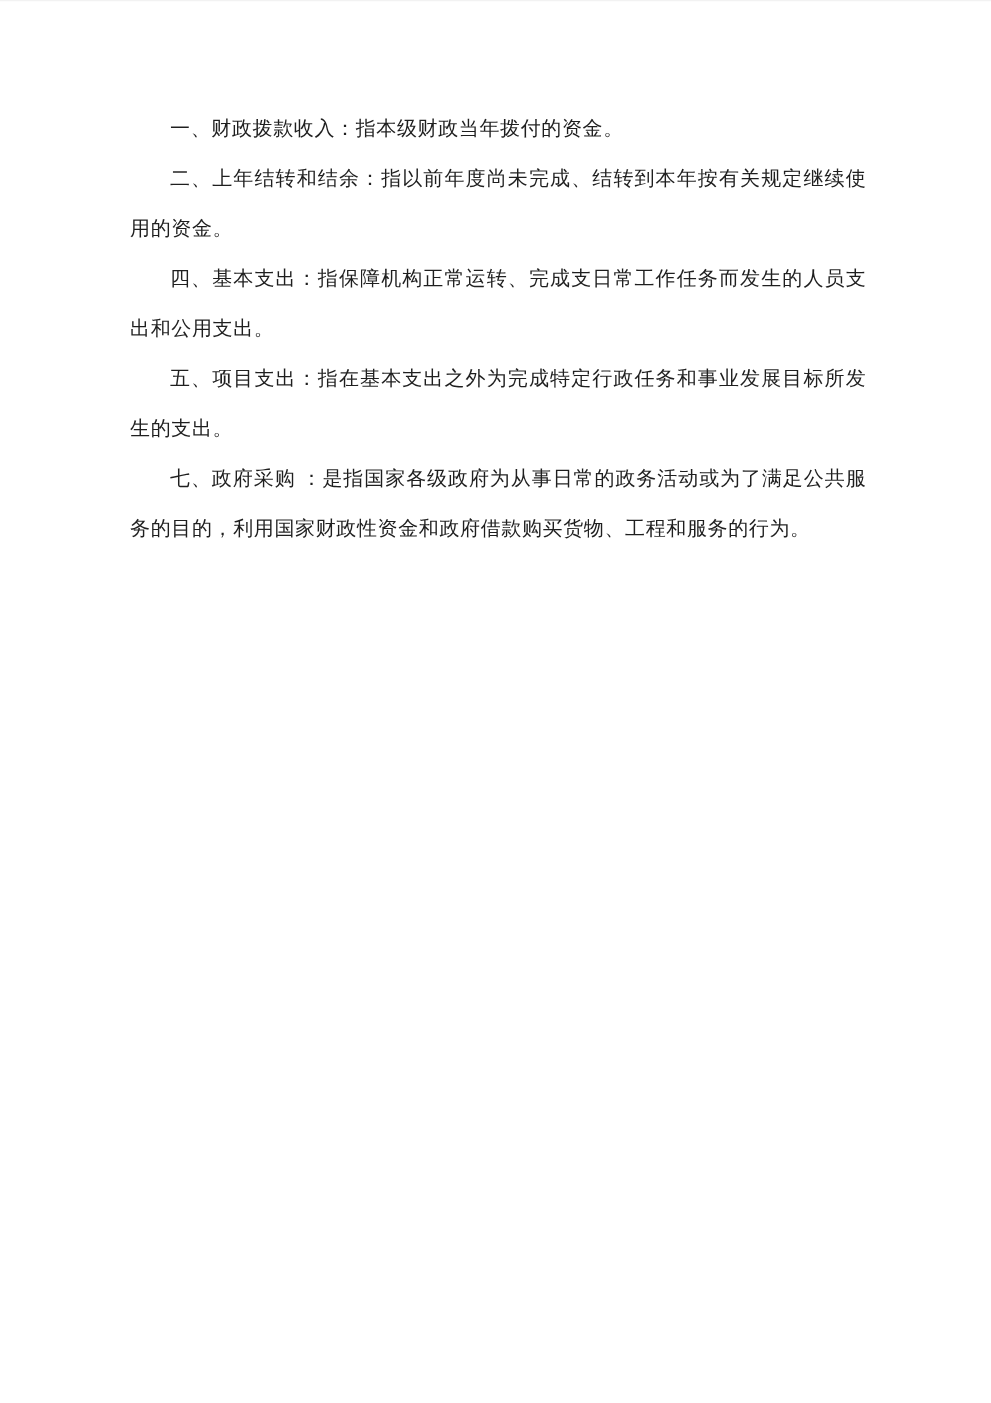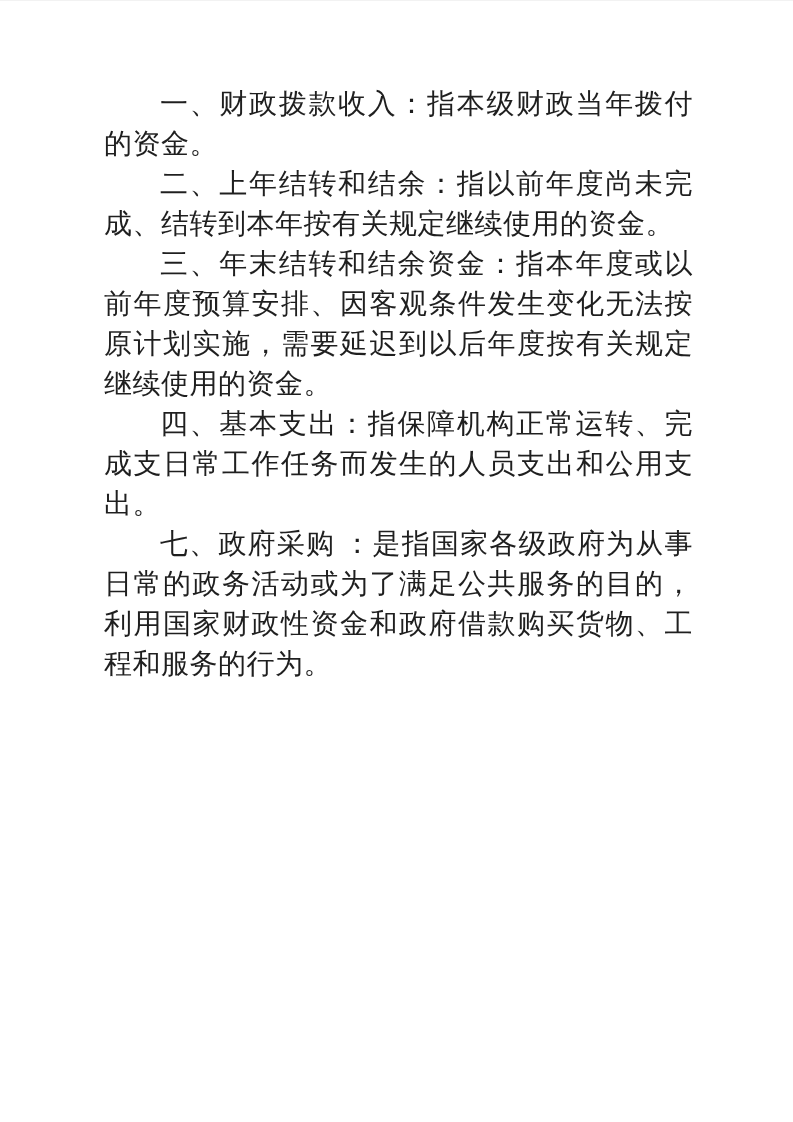--- a/index.html
+++ b/index.html
@@ -16,38 +16,38 @@
       overflow: hidden;
       box-sizing: border-box;
       border-top: 1px solid #f2f2f2;
     }
     .doc-body {
       position: absolute;
       top: 83px;
       left: 104px;
       width: 589px;
       font-family: "Liberation Serif", "DejaVu Serif", serif;
-      font-size: 28px;
+      font-size: 16px;
       line-height: 40px;
       color: #1f1f1f;
       letter-spacing: 0.5px;
     }
     .doc-body p {
       margin: 0;
       padding: 0;
       text-indent: 2em;
       text-align: justify;
       text-justify: inter-ideograph;
       word-break: break-all;
     }
   </style>
 </head>
 <body style="background: rgb(255, 255, 255);">
 
 <div class="page">
   <div class="doc-body" id="doc-body" style="color: rgb(31, 31, 31);">
       <p>一、财政拨款收入：指本级财政当年拨付的资金。</p>
       <p>二、上年结转和结余：指以前年度尚未完成、结转到本年按有关规定继续使用的资金。</p>
-      <p>三、年末结转和结余资金：指本年度或以前年度预算安排、因客观条件发生变化无法按原计划实施，需要延迟到以后年度按有关规定继续使用的资金。</p>
       <p>四、基本支出：指保障机构正常运转、完成支日常工作任务而发生的人员支出和公用支出。</p>
+      <p>五、项目支出：指在基本支出之外为完成特定行政任务和事业发展目标所发生的支出。</p>
       <p>七、政府采购 ：是指国家各级政府为从事日常的政务活动或为了满足公共服务的目的，利用国家财政性资金和政府借款购买货物、工程和服务的行为。</p>
     </div>
 </div>
 
 </body></html>

